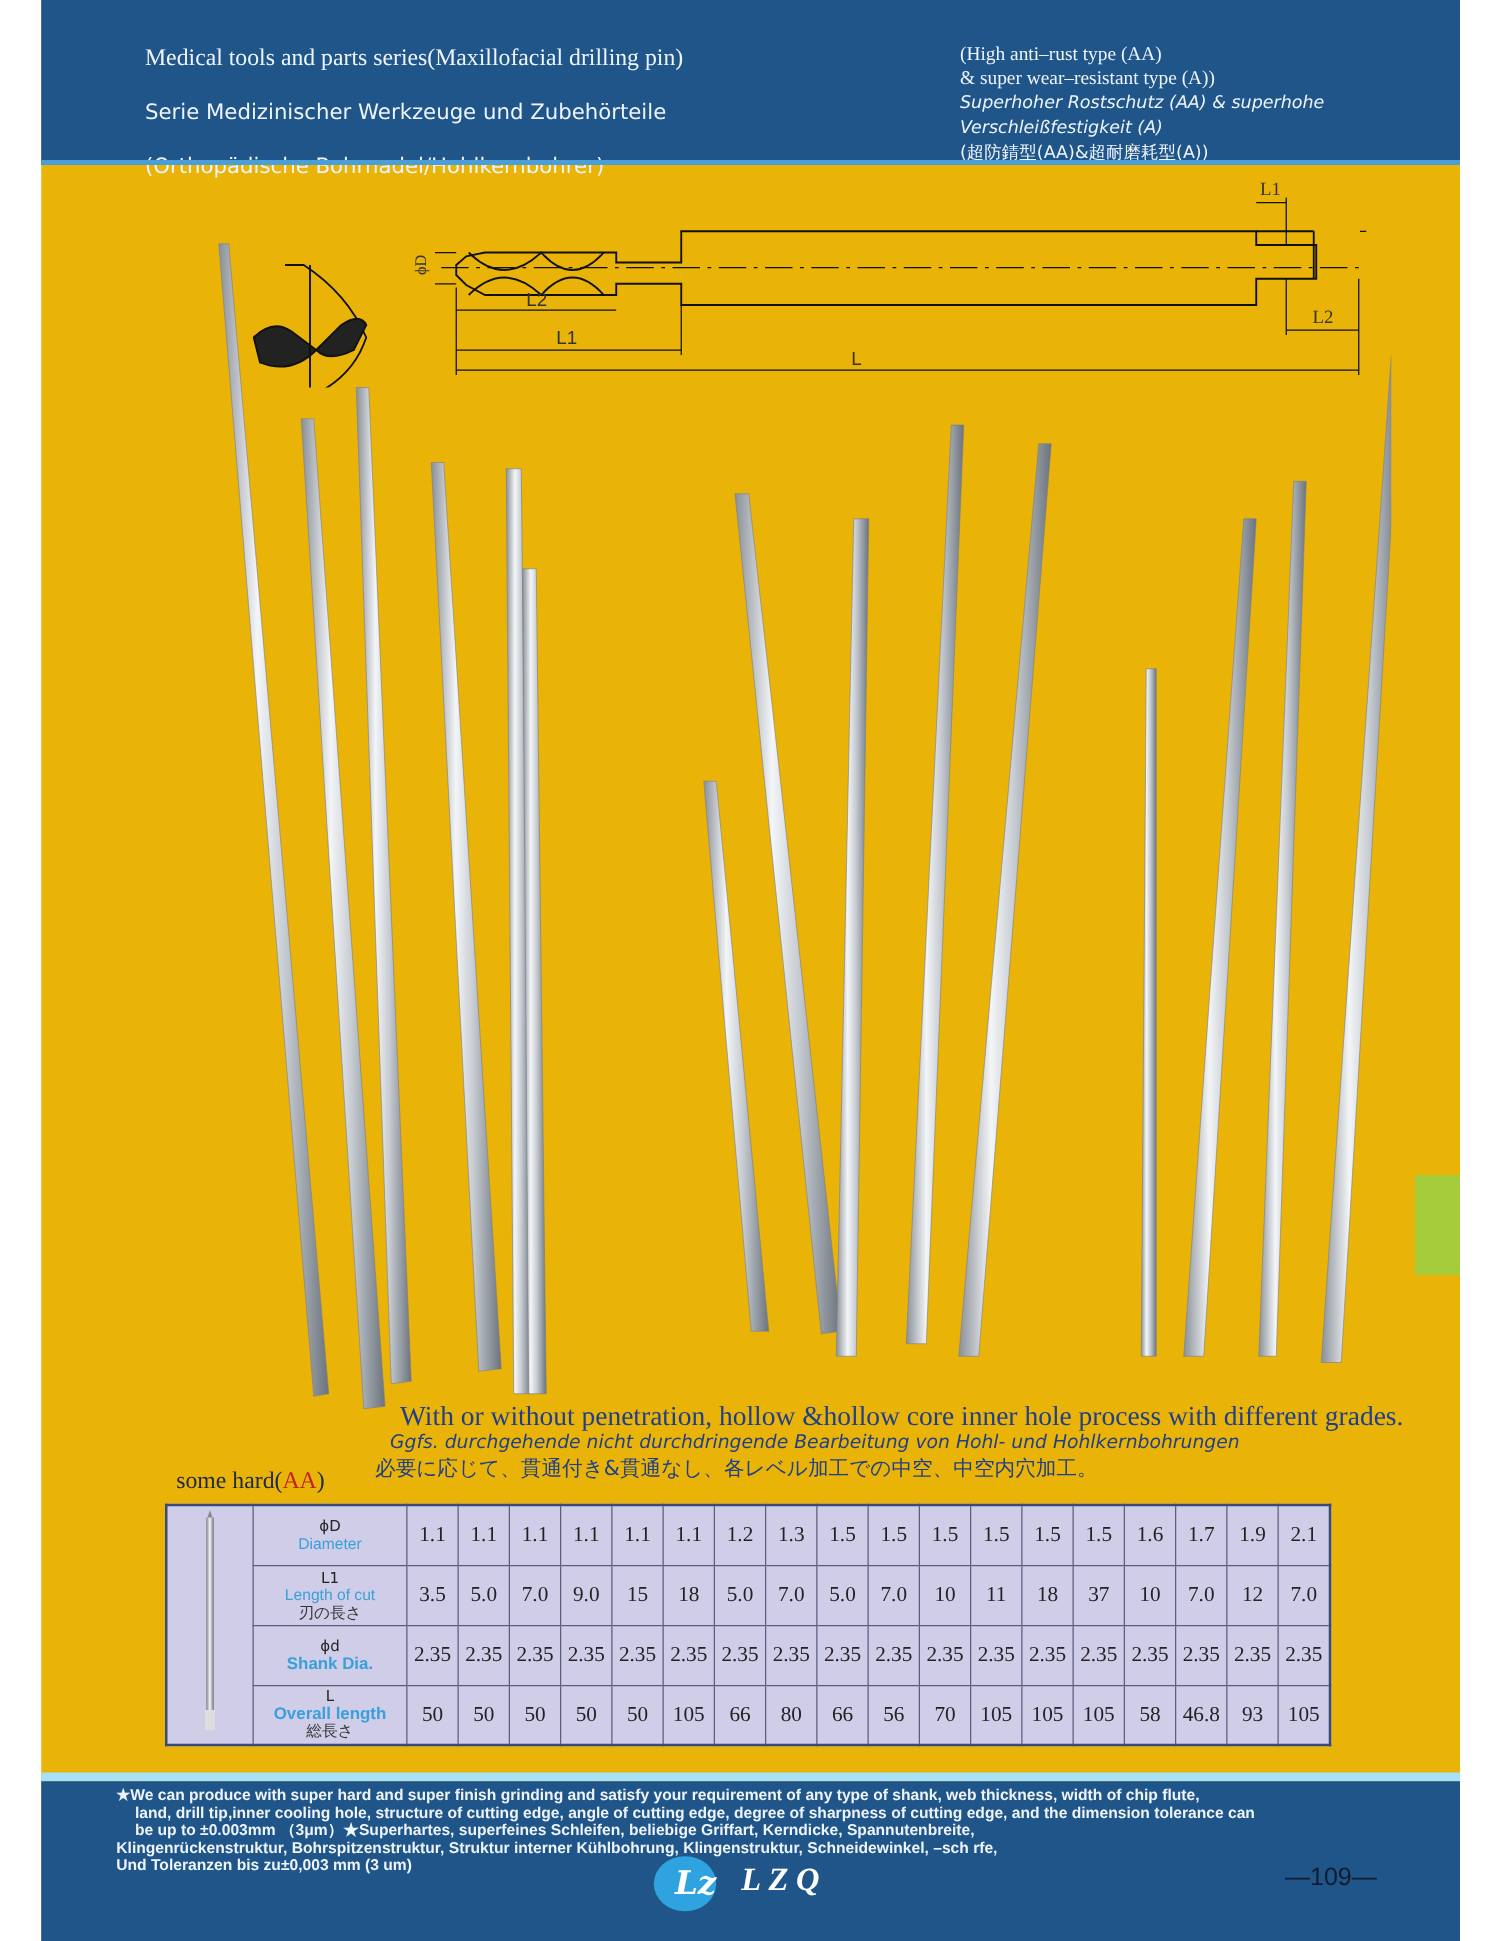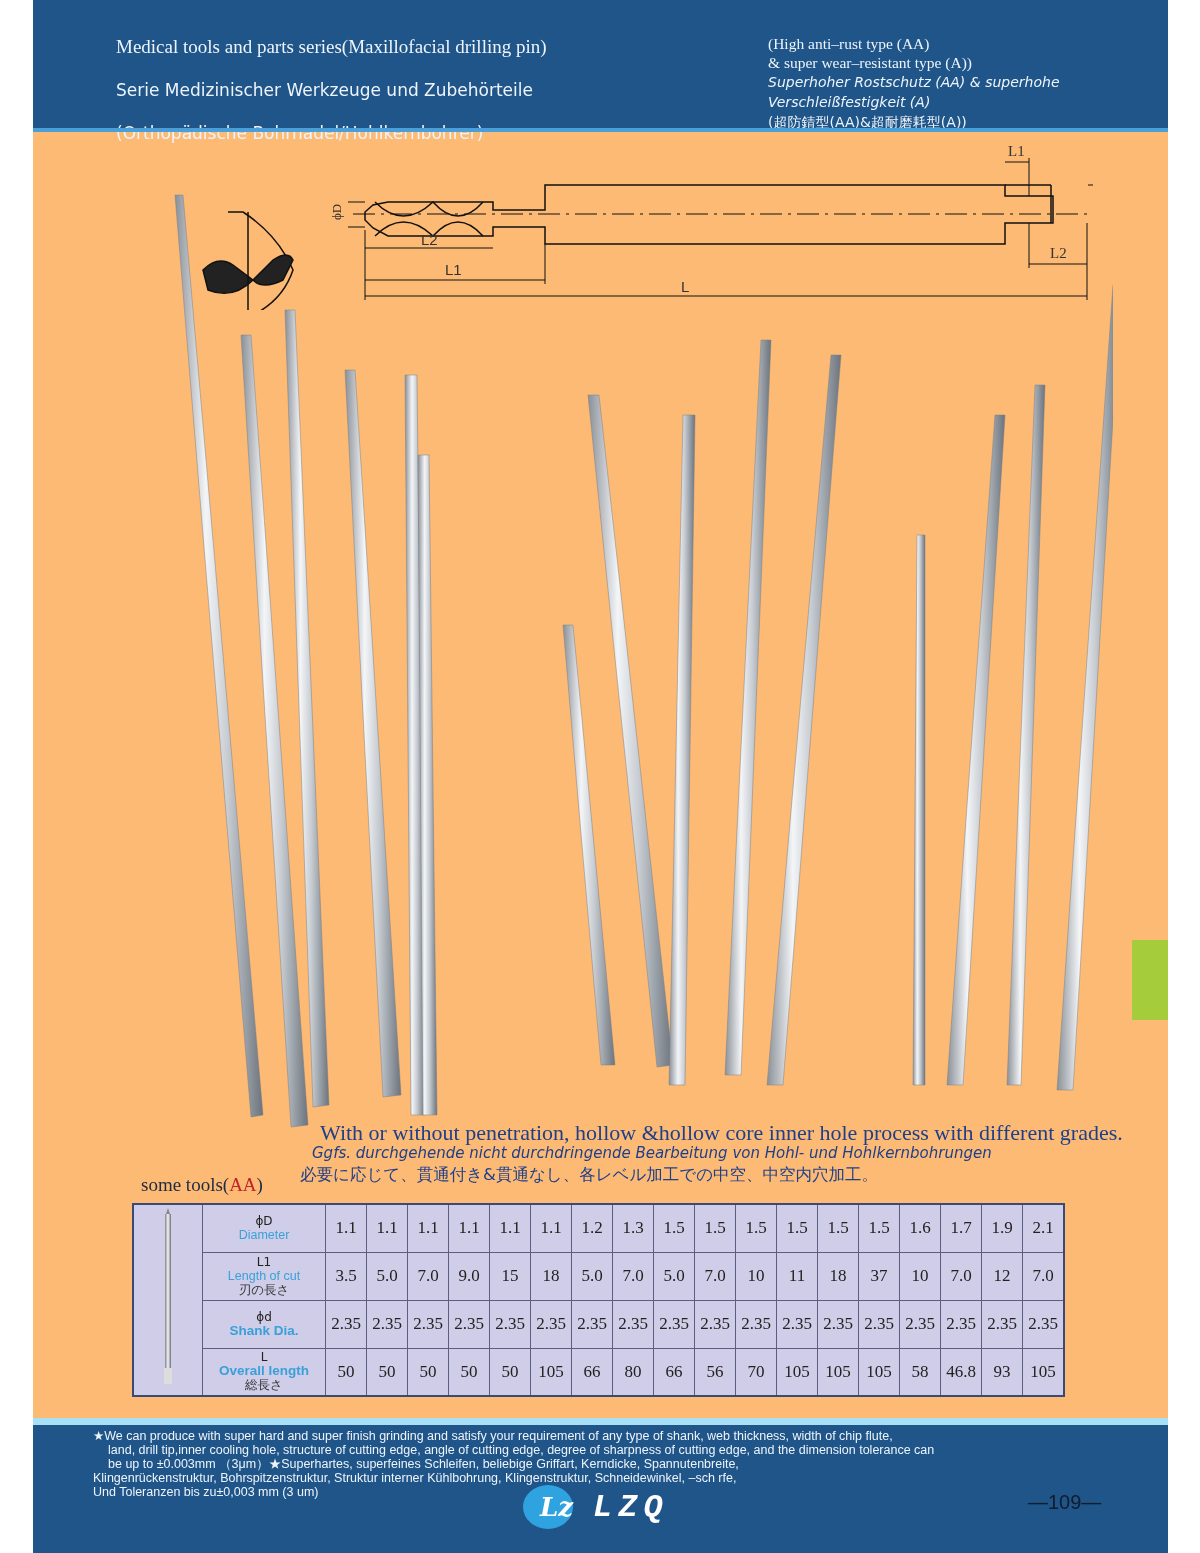--- a/index.html
+++ b/index.html
@@ -1,17 +1,17 @@
 <!DOCTYPE html>
 <html><head>
 <meta charset="utf-8">
 <style>
   html,body{margin:0;padding:0;background:#ffffff;}
   body{width:1200px;height:1553px;position:relative;overflow:hidden;font-family:"Liberation Sans",sans-serif;}
-  .page{position:absolute;left:33px;top:0;width:1135px;height:1553px;background:#fdba74;}
+  .page{position:absolute;left:33px;top:0;width:1135px;height:1553px;background:#eab308;}
   .header{position:absolute;left:0;top:0;width:1135px;height:132px;background:#1f5588;}
   .h-left{position:absolute;left:83px;top:34px;color:#eef4fb;}
   .h-left .l1{font-family:"Liberation Serif",serif;font-size:19px;line-height:26px;}
   .h-left .l2,.h-left .l3{font-family:"DejaVu Sans",sans-serif;font-size:17px;line-height:26px;margin-top:17px;}
   .h-left .l4{font-family:"DejaVu Sans",sans-serif;font-size:19px;line-height:24px;}
   .h-right{position:absolute;left:735px;top:34px;width:330px;text-align:left;color:#eef4fb;}
   .h-right .r1,.h-right .r2{font-family:"Liberation Serif",serif;font-size:15.5px;line-height:19px;}
   .h-right .r3,.h-right .r4{font-family:"DejaVu Sans",sans-serif;font-style:italic;font-size:14px;line-height:20px;}
   .h-right .r5{font-family:"DejaVu Sans",sans-serif;font-size:14px;line-height:20px;}
   .header-line{position:absolute;left:0;top:128px;width:1135px;height:4px;background:#4a9fd8;}
@@ -33,25 +33,25 @@
   .spec-table td.hdr{width:122px;}
   .spec-table td.img{width:68px;}
   .spec-table tr{height:48px;}
   .hdr .sym{font-family:"DejaVu Sans",sans-serif;font-size:12px;color:#222;line-height:13px;display:block;}
   .hdr .en{font-family:Liberation Sans, sans-serif;font-size:12.5px;color:#3aa0da;line-height:14px;display:block;}
   .hdr .en.bold{font-weight:bold;font-size:13.5px;}
   .hdr .jp{font-family:"DejaVu Sans",sans-serif;font-size:12.5px;color:#333;line-height:14px;display:block;}
 
   .footer{position:absolute;left:0;top:1425px;width:1135px;height:128px;background:#1f5588;}
   .footer-line{position:absolute;left:0;top:1418px;width:1135px;height:7px;background:#a8e0f6;}
-  .notes{position:absolute;left:60px;top:4px;color:#eef4fb;font-family:"Liberation Sans",sans-serif;font-size:12.5px;line-height:14px;}
+  .notes{position:absolute;left:60px;top:4px;color:#eef4fb;font-family:"Liberation Sans",sans-serif;font-size:12.5px;line-height:14px;font-weight:bold;}
   .notes .ind{padding-left:15px;}
   .logo{position:absolute;left:490px;top:58px;width:200px;height:48px;}
   .logo .circle{position:absolute;left:0;top:2px;width:50px;height:44px;border-radius:50%;background:#2ea3e0;color:#fff;font-family:"DejaVu Serif",serif;font-style:italic;font-size:26px;text-align:right;line-height:44px;font-weight:bold;}
-  .logo .brand{position:absolute;left:70px;top:6px;color:#ffffff;font-family:Liberation Mono, monospace;font-weight:bold;font-size:32px;letter-spacing:6px;font-style:italic;}
+  .logo .brand{position:absolute;left:70px;top:6px;color:#ffffff;font-family:Liberation Serif, serif;font-weight:bold;font-size:26px;letter-spacing:6px;font-style:italic;}
   .pageno{position:absolute;left:995px;top:66px;color:#111c2e;font-family:"Liberation Sans",sans-serif;font-size:20px;}
 
   .side-tab{position:absolute;left:1099px;top:940px;width:36px;height:80px;background:#a5cc3a;}
 </style>
 </head>
 <body>
 
 <div class="page">
 
   <div class="header">
@@ -138,21 +138,21 @@
   </svg>
 
   <div class="caption">
     <div class="c1">With or without penetration, hollow &amp;hollow core inner hole process with different grades.</div>
   </div>
   <div class="caption2">
     <div class="c2">Ggfs. durchgehende nicht durchdringende Bearbeitung von Hohl- und Hohlkernbohrungen</div>
     <div class="c4">必要に応じて、貫通付き&amp;貫通なし、各レベル加工での中空、中空内穴加工。</div>
   </div>
   <div class="some-size">
-    <span>some tools</span><span>(</span><span class="aa">AA</span><span>)</span>
+    <span>some hard</span><span>(</span><span class="aa">AA</span><span>)</span>
   </div>
 
   <table class="spec-table" id="spec-table">
     <tbody id="spec-body">
         <tr>
           <td class="img" rowspan="4"><svg width="20" height="180" viewBox="0 0 20 180">
               <defs>
                 <linearGradient id="m2" x1="0" x2="1">
                   <stop offset="0" stop-color="#7d838b"></stop>
                   <stop offset="0.5" stop-color="#f5f6f8"></stop>

